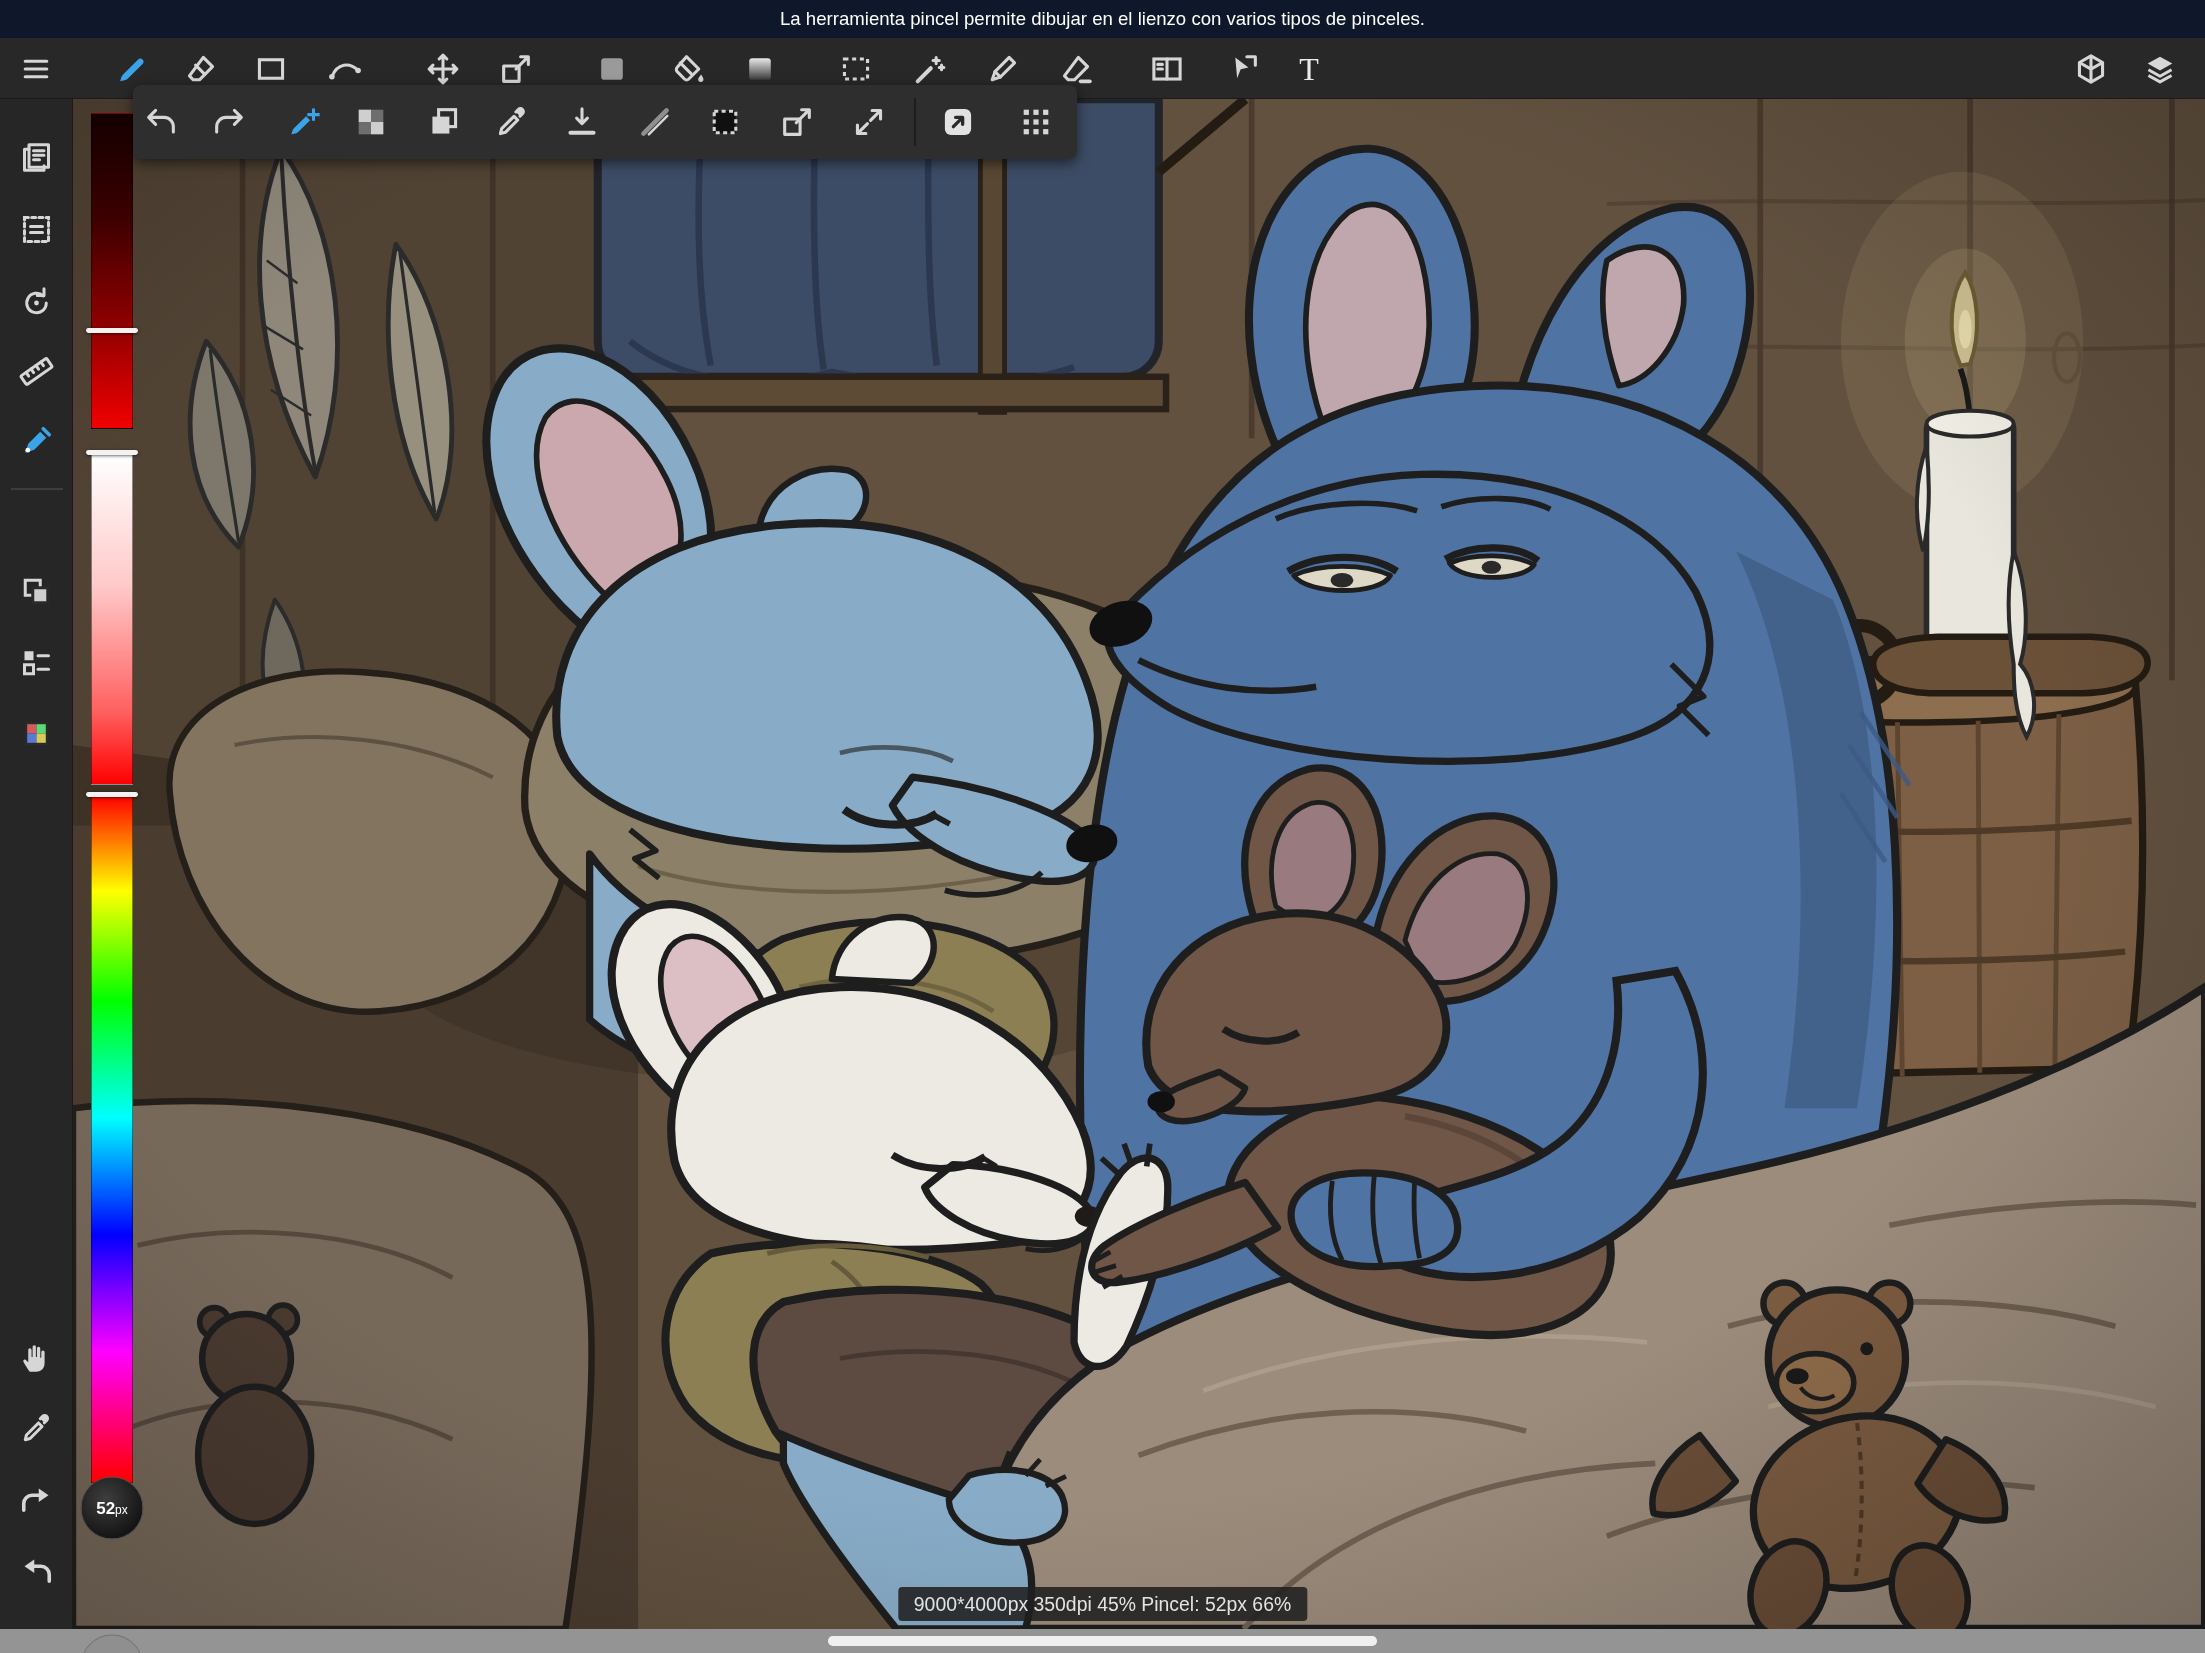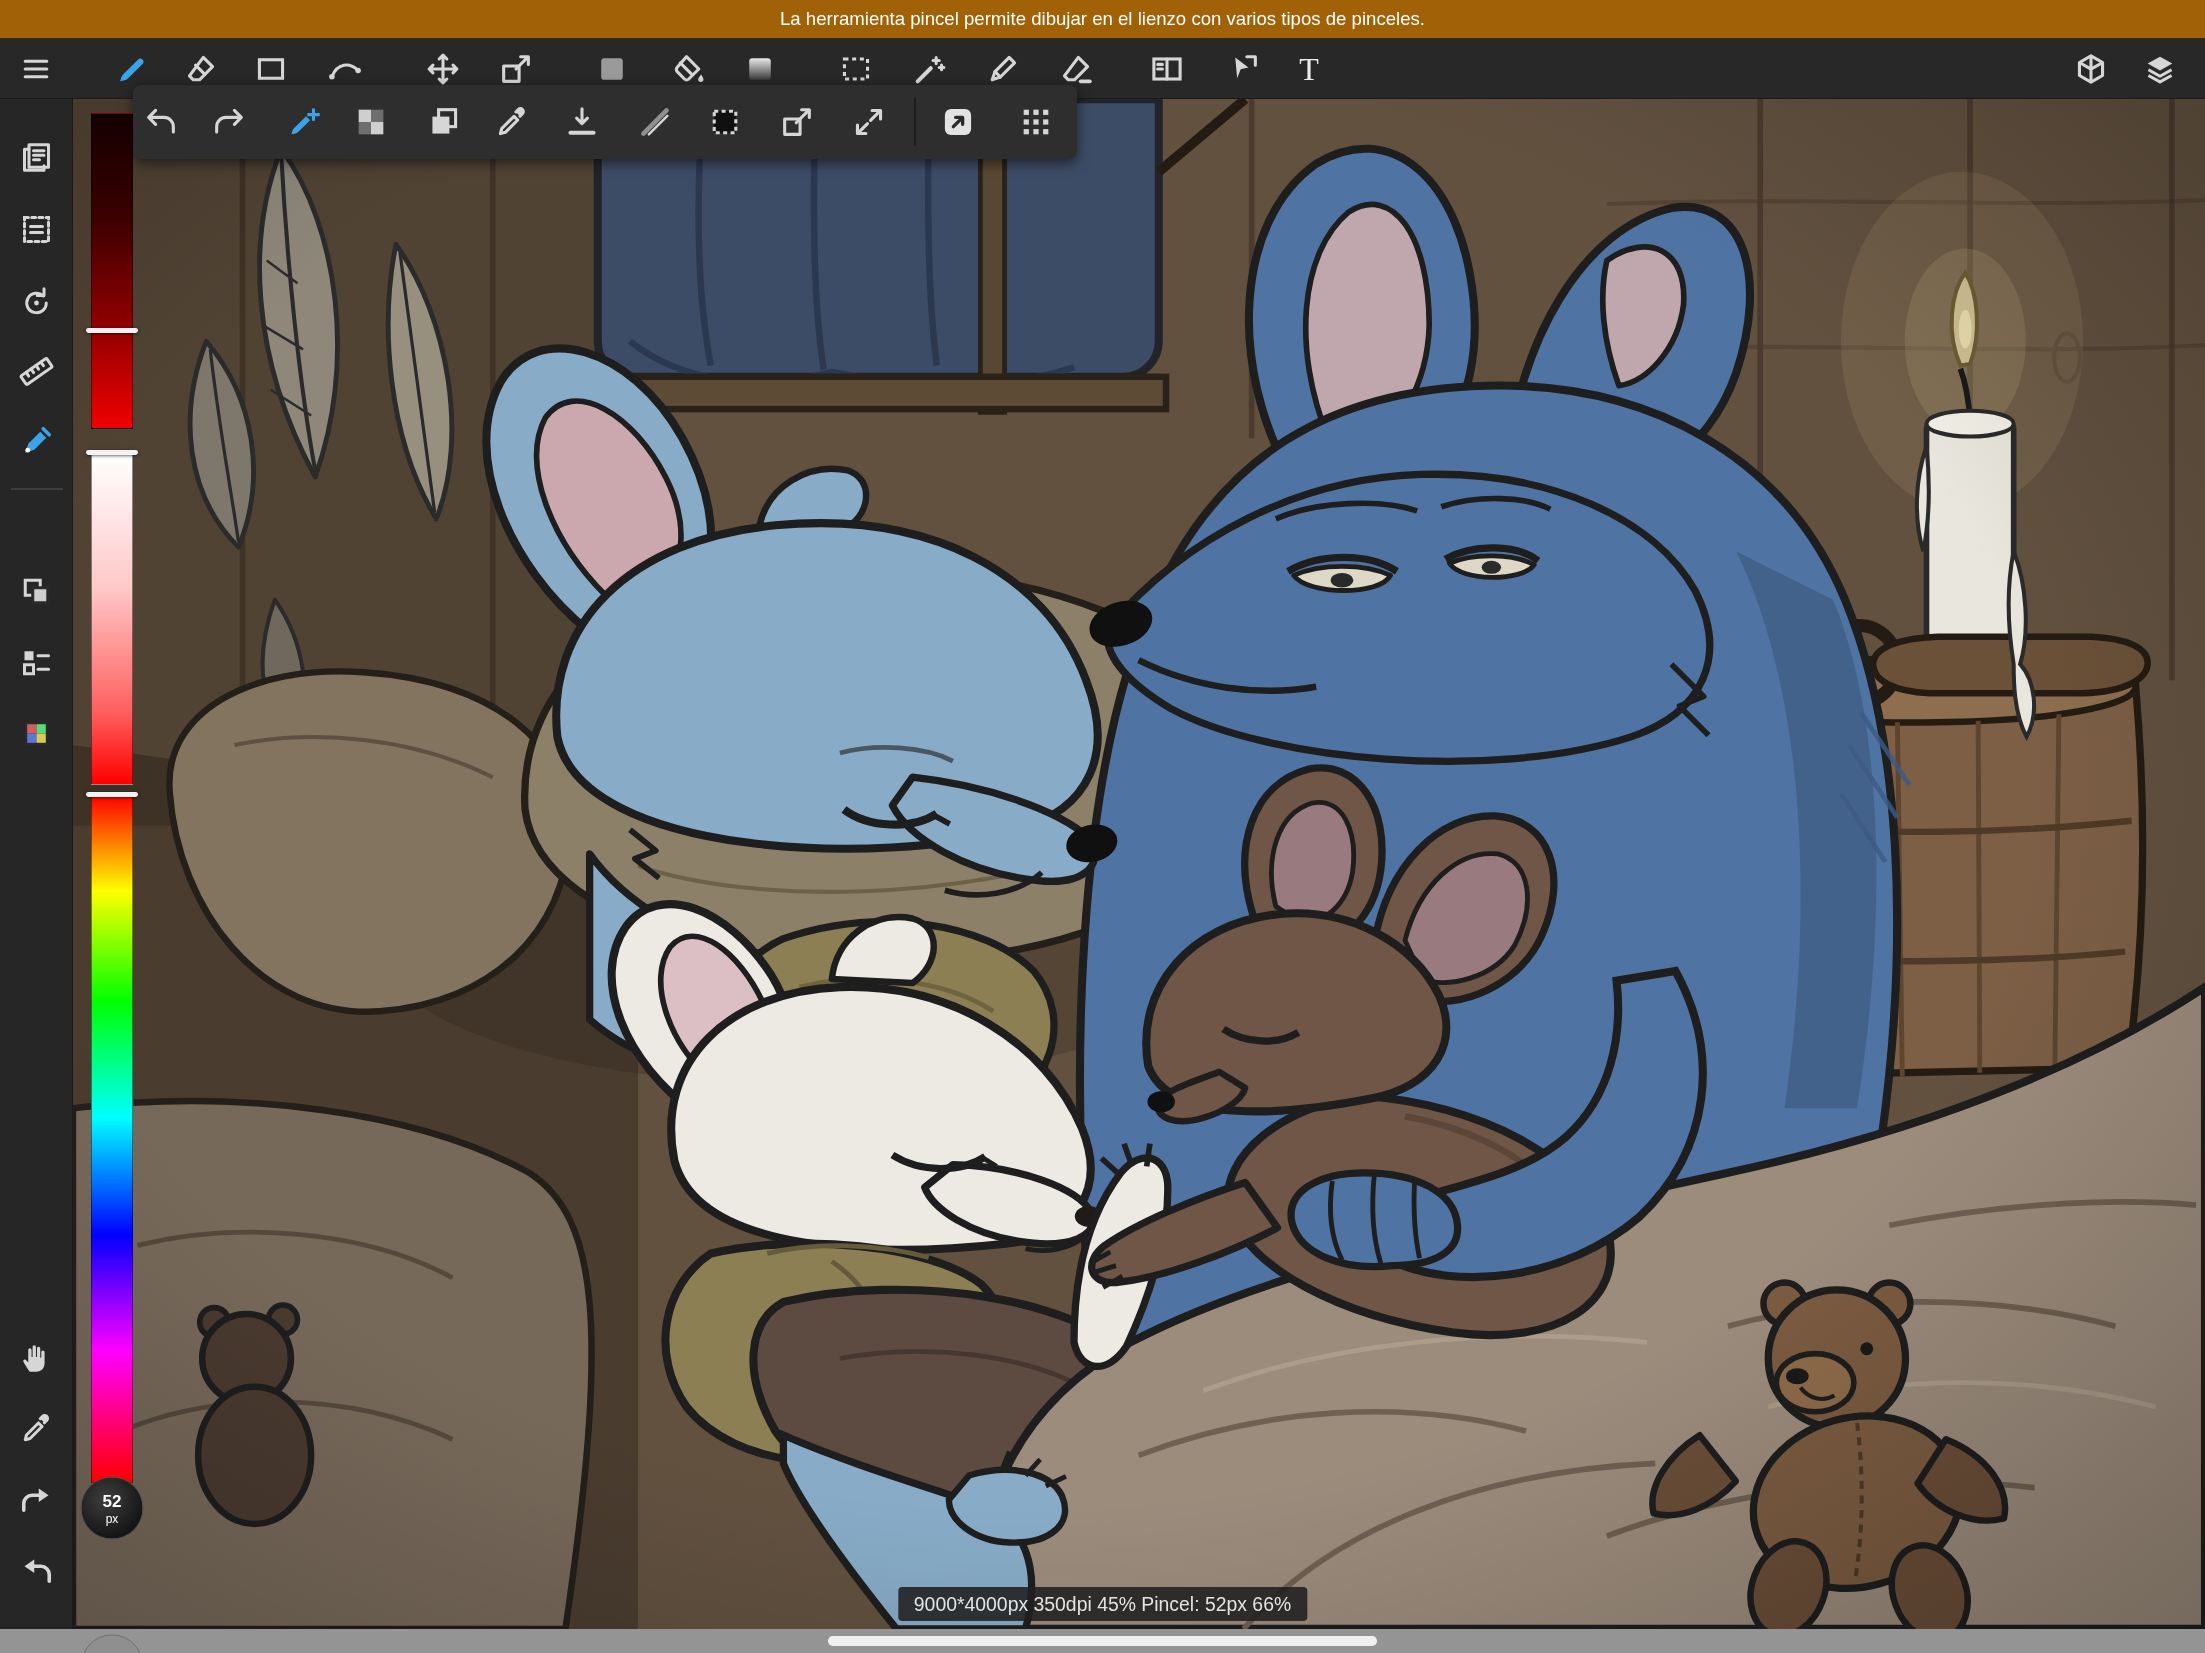--- a/index.html
+++ b/index.html
@@ -1,20 +1,20 @@
 <!DOCTYPE html>
 <html style="font-size:13px"><head>
 <meta charset="utf-8">
 <style>
   * { margin:0; padding:0; box-sizing:border-box; }
   body { background:#101010; }
   #app { position:relative; width:2205px; height:1653px; overflow:hidden; background:#3c3c3c;
          font-family:"Liberation Sans", sans-serif; }
 
-  .hint-bar { position:absolute; top:0; left:0; width:2205px; height:38px; background:#a16207;
+  .hint-bar { position:absolute; top:0; left:0; width:2205px; height:38px; background:#0f172a;
               color:#fff; font-size:18.6px; display:flex; align-items:center; justify-content:center; }
 
   .top-toolbar { position:absolute; top:38px; left:0; width:2205px; height:61px; background:#282828;
                  border-bottom:0.8px solid #1a1a1a; }
 
   .sidebar { position:absolute; top:99px; left:0; width:73px; height:1530px; background:#262626;
              border-right:0.8px solid #1a1a1a; }
   .sidebar-divider { position:absolute; left:10.5px; width:52px; height:1.6px; background:#3d3d3d; }
 
   .canvas-area { position:absolute; left:73px; top:99px; width:2132px; height:1530px; background:#62513f; }
@@ -28,21 +28,21 @@
   .slider-shade { top:113px; height:316px;
     background:linear-gradient(to bottom,#140000,#3a0000 32%,#8c0000 66%,#f00000 100%); }
   .slider-tint { top:453px; height:332px;
     background:linear-gradient(to bottom,#ffffff,#ffc9c9 40%,#ff6060 78%,#ff0000 100%); }
   .slider-hue { top:794px; height:689px;
     background:linear-gradient(to bottom,#ff0000 0%,#ffff00 14%,#00ff00 30%,#00ffff 47%,#0000ff 64%,#ff00ff 81%,#ff0000 100%); }
   .slider-marker { position:absolute; left:86px; width:52px; height:4.8px; background:#f2f2f2;
                    border-radius:2.4px; box-shadow:0 0.8px 3.2px rgba(0,0,0,.65); }
 
   .ind-circle { position:absolute; width:63px; height:63px; border-radius:50%;
-                display:flex; flex-direction:column; align-items:center; justify-content:center;
+                display:flex; flex-direction:row; align-items:center; justify-content:center;
                 transform:translate(-50%,-50%); line-height:1; z-index:5; }
   .ind-brush  { background:radial-gradient(circle at 40% 35%, #3e3e3e, #151515 72%);
                 border:1.6px solid #505050; color:#fff; }
   .ind-opacity{ background:#8f8f8f; border:1.6px solid #707070; color:#fff; }
   .ind-circle .v { font-size:17px; font-weight:bold; }
   .ind-circle .u { font-size:12px; margin-top:3px; }
 
   .status-pill { position:absolute; left:50%; top:1587px; transform:translateX(-50%);
                  background:rgba(32,32,32,.88); color:#e3e3e3; font-size:19.4px; padding:5.7px 16px;
                  border-radius:4px; white-space:nowrap; z-index:6; }

